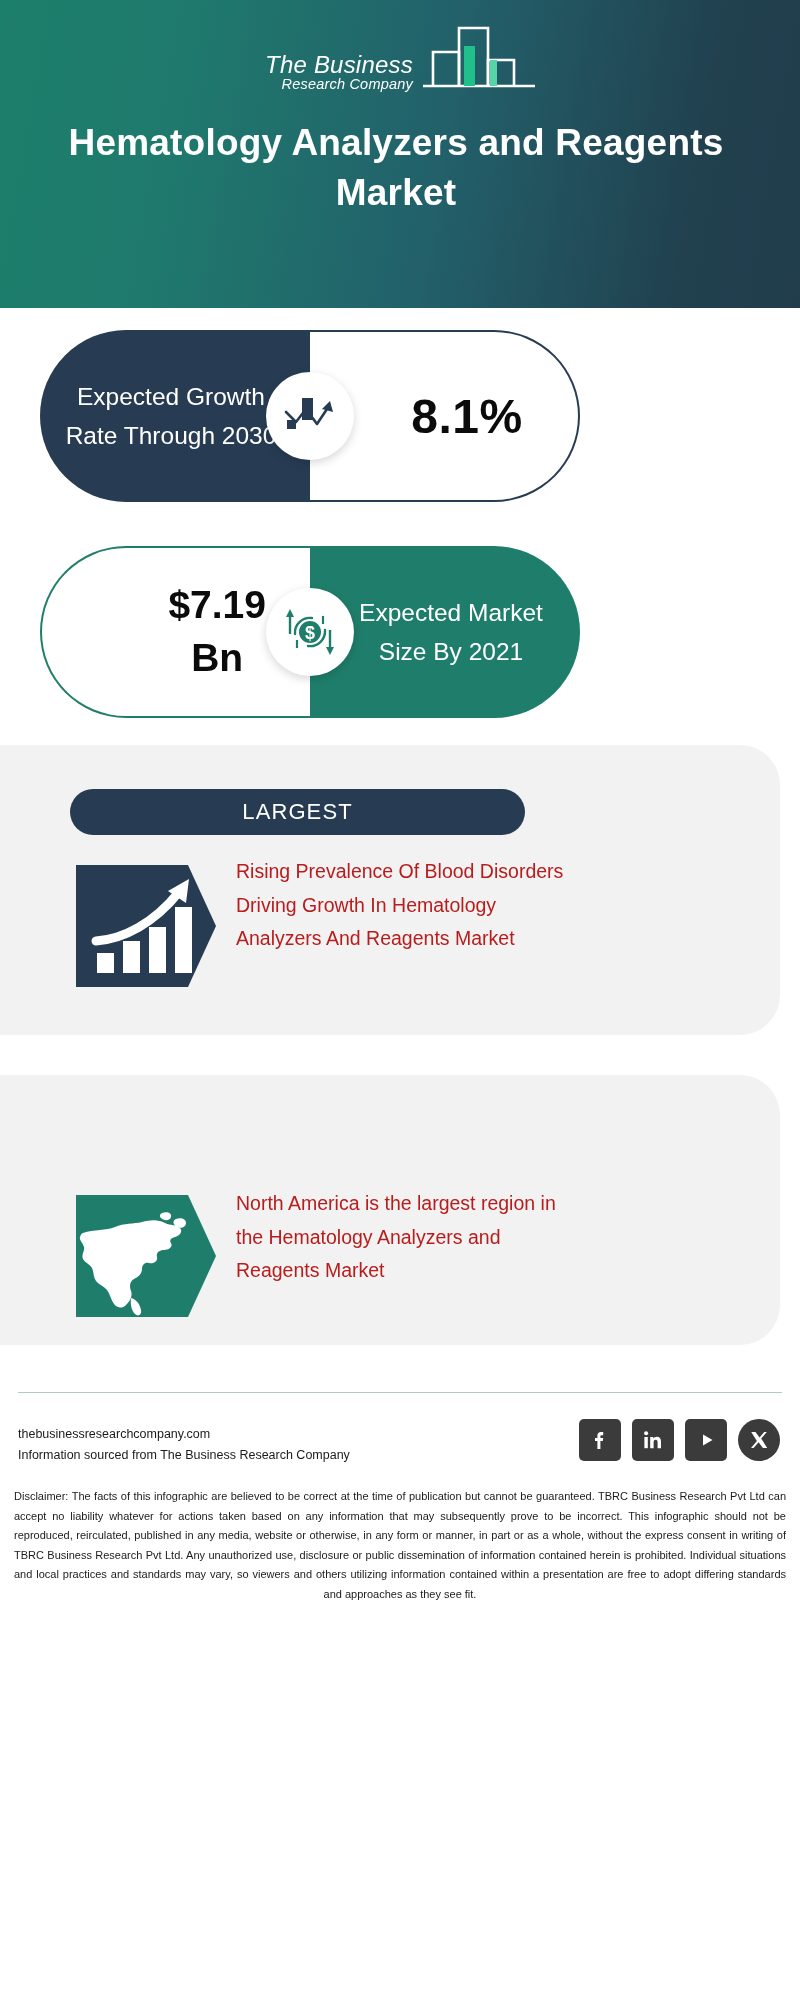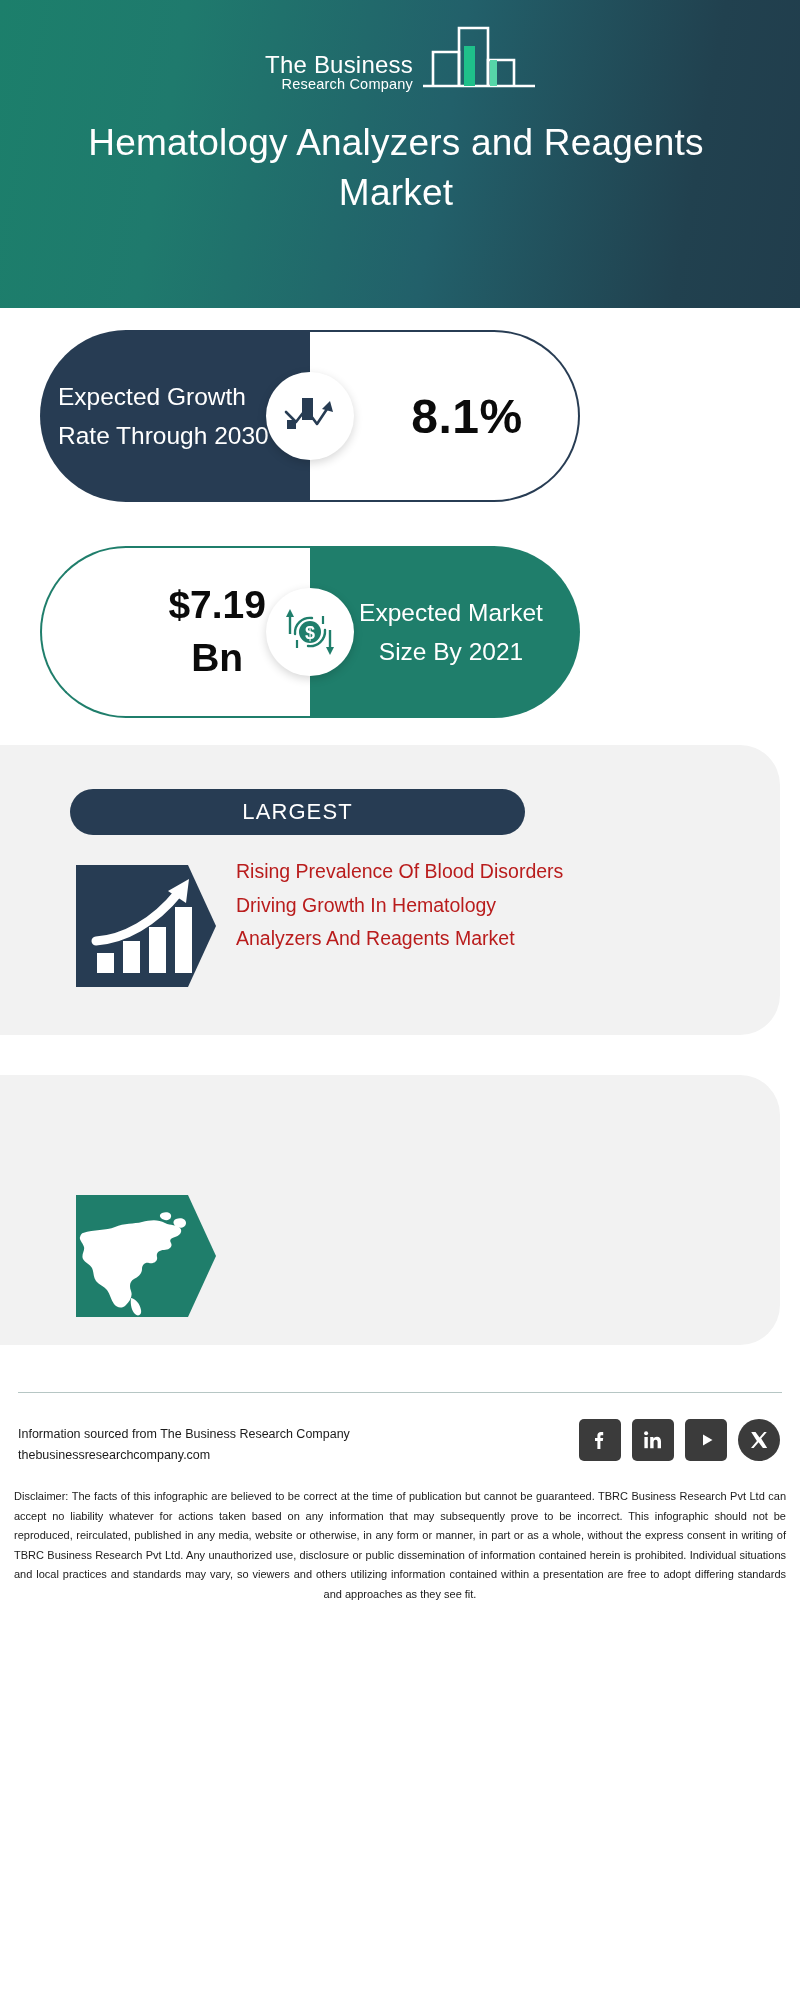--- a/index.html
+++ b/index.html
@@ -24,20 +24,21 @@
     width: 800px; height: 308px;
     background: linear-gradient(100deg, #1c7f6b 0%, #1f7a6d 22%, #22606a 55%, #21414f 85%, #213d4c 100%);
   }
   .logo-wrap {
     position: absolute;
     left: 0; right: 0; top: 22px;
     display: flex;
     align-items: flex-end;
     justify-content: center;
     gap: 8px;
+    font-style: italic;
   }
   .logo-text {
     display: flex;
     flex-direction: column;
     align-items: flex-end;
     color: #ffffff;
     line-height: 1.02;
     padding-bottom: 3px;
   }
   .logo-line1 {
@@ -54,21 +55,21 @@
   }
   .logo-mark { margin-left: 2px; margin-bottom: 1px; }
 
   .header-title {
     position: absolute;
     left: 52px; right: 60px;
     top: 118px;
     text-align: center;
     color: #ffffff;
     font-size: 37px;
-    font-weight: 400;
+    font-weight: 700;
     line-height: 1.36;
     letter-spacing: 0.2px;
   }
 
   
   .stat1 {
     position: absolute;
     left: 40px; top: 330px;
     width: 540px; height: 172px;
   }
@@ -79,21 +80,21 @@
     background: #273c53;
     border-radius: 86px 0 0 86px;
     display: flex;
     align-items: center;
     justify-content: center;
   }
   .stat1-left-text {
     color: #ffffff;
     font-size: 24.5px;
     line-height: 1.6;
-    text-align: left;
+    text-align: center;
     padding-left: 18px;
     padding-right: 26px;
   }
   .stat1-right {
     position: absolute;
     left: 270px; top: 0;
     width: 270px; height: 172px;
     border: 2.5px solid #273c53;
     border-left: none;
     border-radius: 0 86px 86px 0;
@@ -375,27 +376,28 @@
                    C69 67 66 70 66 74 C66 79 62 82 58 84 C54 86 53 91 55 96
                    C57 101 54 106 50 110 C46 114 41 113 38 109 C35 105 34 99 31 95
                    C28 91 23 90 20 86 C17 82 18 77 16 73 C14 69 9 68 7 64
                    C5 60 9 56 8 52 C7 48 3 45 4 42 C5 39 6 38 7 38 Z"></path>
           <path d="M100 24 C105 22 110 24 110 28 C110 32 105 34 101 32 C97 30 96 26 100 24 Z"></path>
           <path d="M86 18 C91 16 96 18 95 22 C94 26 88 26 85 23 C83 21 84 19 86 18 Z"></path>
           <path d="M55 103 C60 104 64 109 65 115 C66 120 62 122 59 119 C56 116 54 110 55 103 Z"></path>
         </g>
       </svg>
     </div>
+    <div class="panel-body body-region">North America is the largest region in the Hematology Analyzers and Reagents Market</div>
   </div>
 
   <div class="footer-rule"></div>
 
   <div class="footer-info">
+    <div>thebusinessresearchcompany.com</div>
     <div>Information sourced from The Business Research Company</div>
-    <div>thebusinessresearchcompany.com</div>
   </div>
 
   <div class="socials">
     <a class="social">
       <svg width="24" height="24" viewBox="0 0 24 24">
         <path d="M15.2 7.2h-2.0c-.5 0-.8.3-.8.9v1.9h2.8l-.4 2.9h-2.4V21h-3v-8.1H7v-2.9h2.4V7.6C9.4 5.3 10.8 4 12.9 4h2.3v3.2z" fill="#ffffff"></path>
       </svg>
     </a>
     <a class="social">
       <svg width="24" height="24" viewBox="0 0 24 24">

